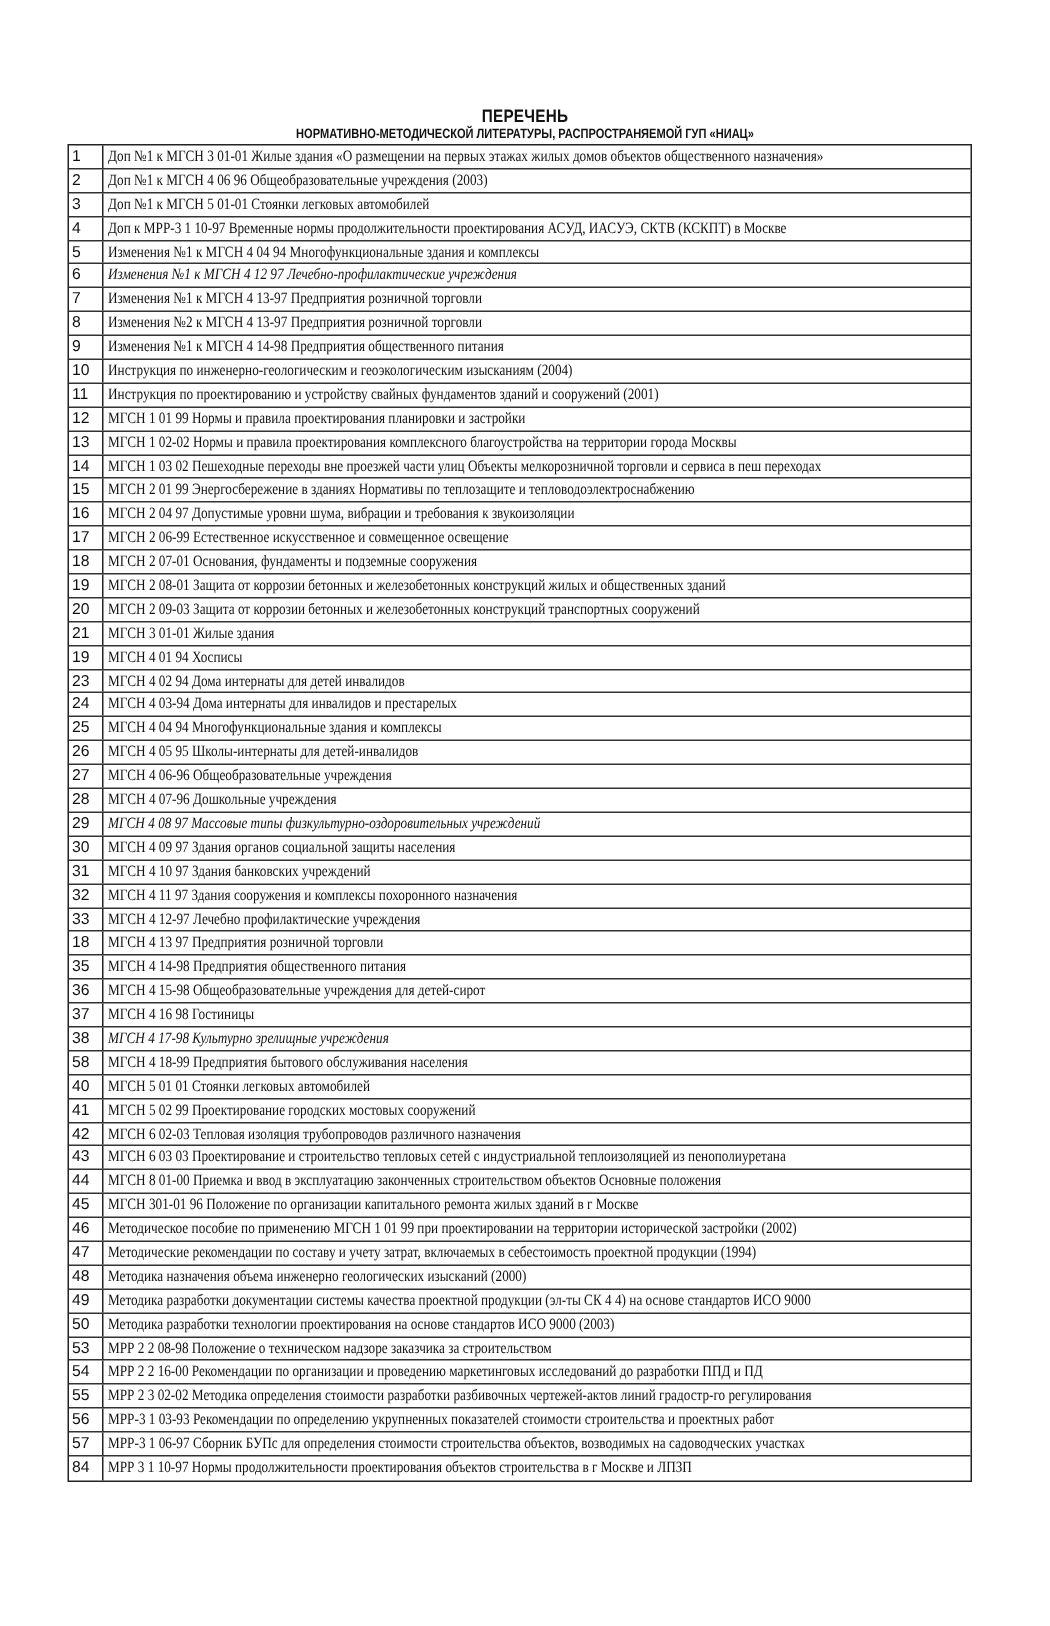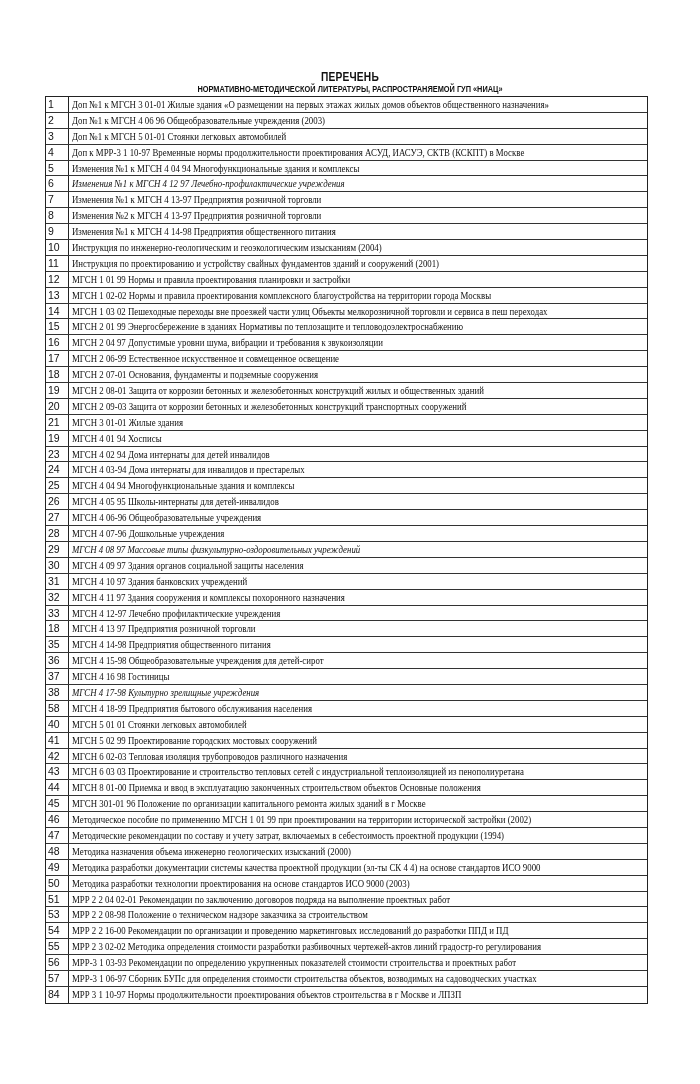--- a/index.html
+++ b/index.html
@@ -242,24 +242,20 @@
     </div>
     <div class="row">
       <div class="num">49</div>
       <div class="txt"><span>Методика разработки документации системы качества проектной продукции (эл-ты СК 4 4) на основе стандартов ИСО 9000</span></div>
     </div>
     <div class="row">
       <div class="num">50</div>
       <div class="txt"><span>Методика разработки технологии проектирования на основе стандартов ИСО 9000 (2003)</span></div>
     </div>
     <div class="row">
-      <div class="num">51</div>
-      <div class="txt"><span>МРР  2 2 04 02-01 Рекомендации по заключению договоров подряда на выполнение проектных работ</span></div>
-    </div>
-    <div class="row">
       <div class="num">53</div>
       <div class="txt"><span>МРР 2 2 08-98 Положение о техническом надзоре заказчика за строительством</span></div>
     </div>
     <div class="row">
       <div class="num">54</div>
       <div class="txt"><span>МРР 2 2 16-00 Рекомендации по организации и проведению маркетинговых исследований до разработки ППД и ПД</span></div>
     </div>
     <div class="row">
       <div class="num">55</div>
       <div class="txt"><span>МРР 2 3 02-02 Методика определения стоимости разработки разбивочных чертежей-актов линий градостр-го регулирования</span></div>

